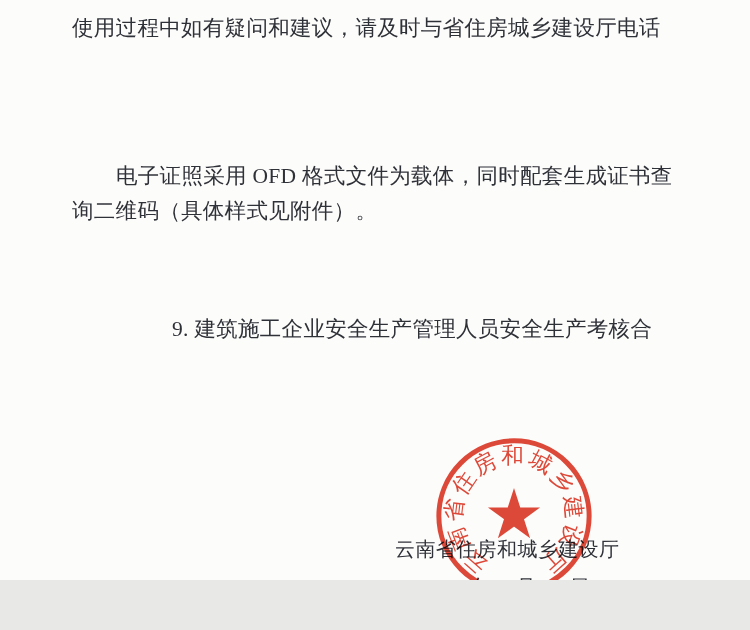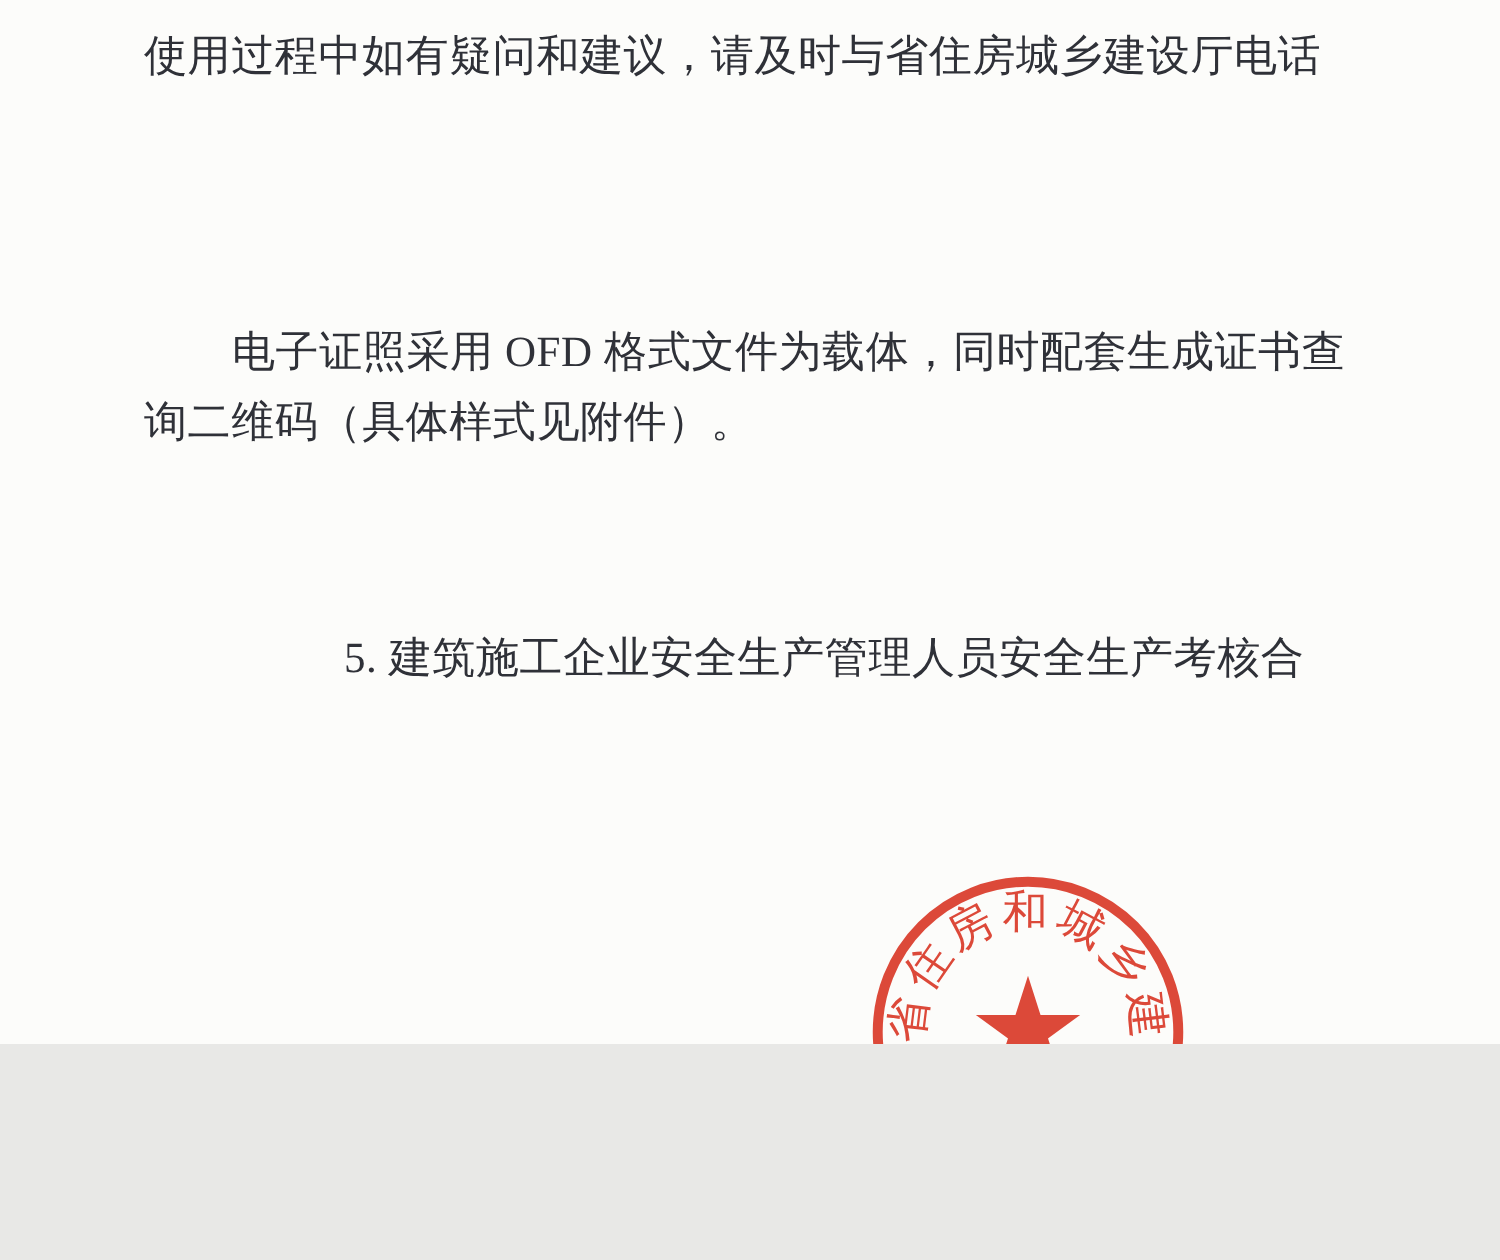--- a/index.html
+++ b/index.html
@@ -1,18 +1,18 @@
 <!DOCTYPE html>
 <html><head>
 <meta charset="utf-8">
 <style>
   html,body{margin:0;padding:0;background:#e8e8e6;}
   .page{
     position:relative;
-    width:750px;height:522px;
+    width:750px;height:580px;
     background:#fcfcfa;
     overflow:hidden;
     font-family:"Liberation Serif","DejaVu Serif",serif;
     color:#2f3138;
   }
   .ln{
     position:absolute;
     white-space:nowrap;
     font-size:21.5px;
     line-height:27px;
@@ -33,21 +33,21 @@
 <body>
 
 <div class="page">
 
   <div class="ln" style="left:72px;top:15px">使用过程中如有疑问和建议，请及时与省住房城乡建设厅电话</div>
 
 
   <div class="ln" style="left:72px;top:198px">询二维码（具体样式见附件）。</div>
   <div class="ln" style="left:116px;top:163px">电子证照采用 OFD 格式文件为载体，同时配套生成证书查</div>
 
-  <div class="ln" style="left:172px;top:316px">5. 建筑施工企业安全生产管理人员安全生产考核合</div>
+  <div class="ln" style="left:172px;top:316px">9. 建筑施工企业安全生产管理人员安全生产考核合</div>
 
   <div class="ln sig" style="left:395px;top:536px">云南省住房和城乡建设厅</div>
   <div class="ln date" style="left:423px;top:574px">2023 年 5 月 10 日</div>
 
   <div class="seal">
     <svg width="172" height="172" viewBox="0 0 190 190">
       <defs>
         <path id="sealArc" d="M 66 145.2 A 58 58 0 1 1 124 145.2" fill="none"></path>
       </defs>
       <circle cx="95" cy="95" r="83" fill="none" stroke="#dd3a29" stroke-width="5.5"></circle>

